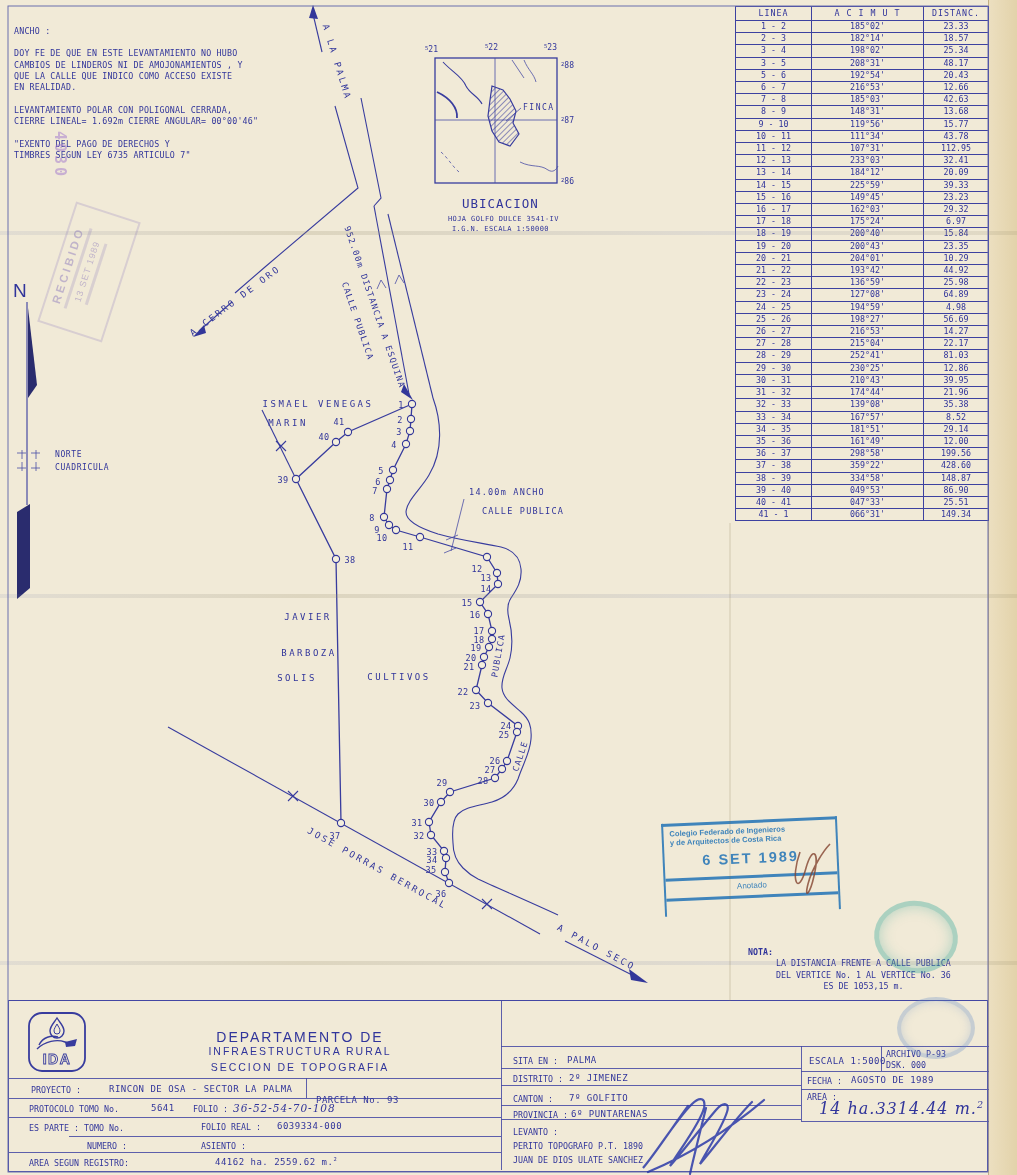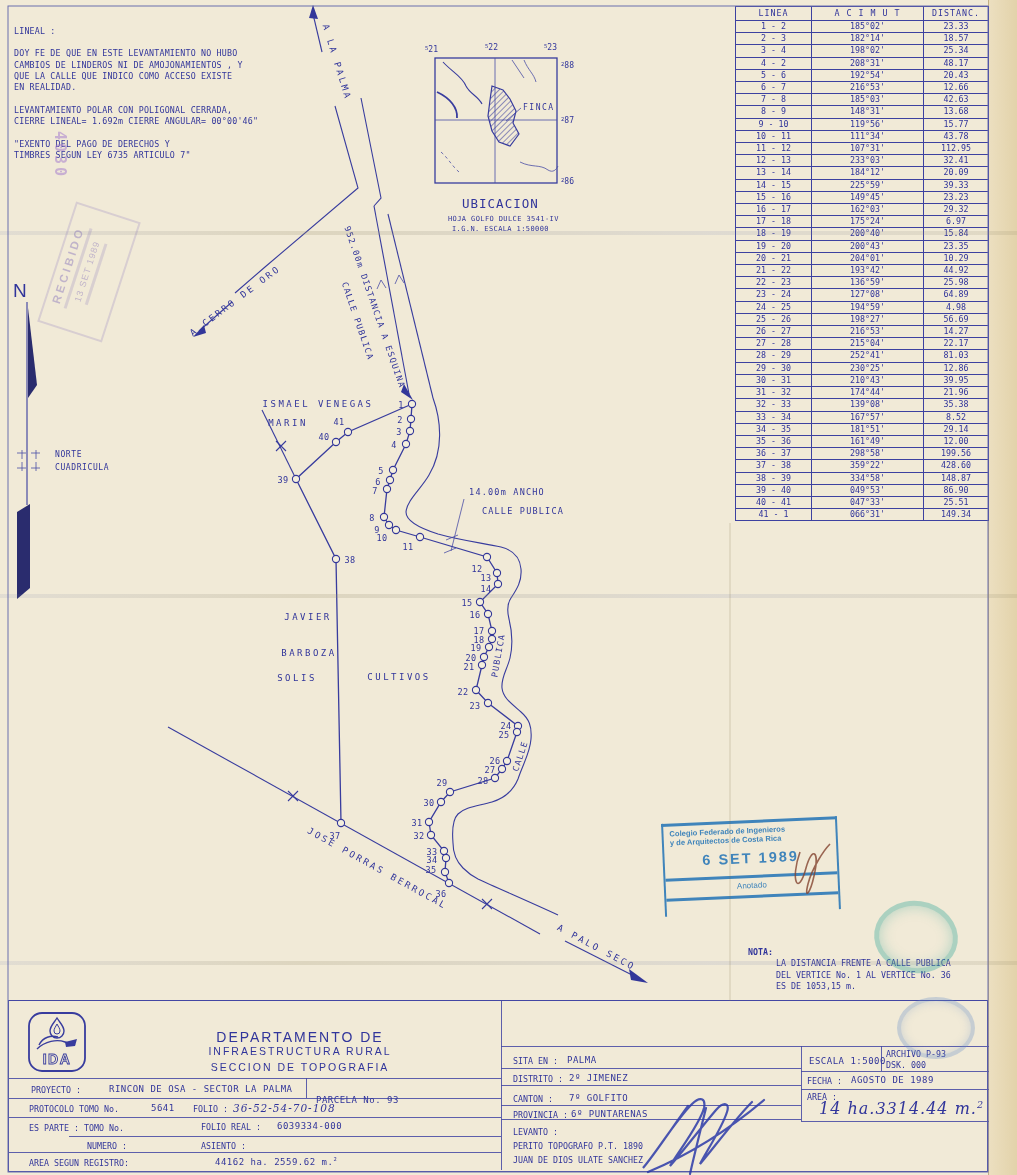--- a/index.html
+++ b/index.html
@@ -32,21 +32,21 @@
   .stable{position:absolute;left:735px;top:6px;width:253px;z-index:2;border-collapse:collapse;table-layout:fixed;}
   .stable th,.stable td{border:1px solid #3d41a0;font-family:"DejaVu Sans Mono",monospace;
       font-size:8.3px;color:#2f339b;text-align:center;padding:0;height:11.2px;line-height:11.2px;
       overflow:hidden;white-space:nowrap;font-weight:normal;}
   .stable th{height:13px;line-height:13px;letter-spacing:1px;}
   
   
   .fnote{z-index:2;font-size:8.3px;}
   .fn-title{position:absolute;left:748px;top:947px;font-weight:bold;}
   .fn-lines{position:absolute;left:776px;top:958px;}
-  .fn-line{min-height:11.5px;line-height:11.5px;white-space:nowrap;}
+  .fn-line{min-height:11.5px;line-height:11.5px;white-space:nowrap;text-align:center;}
   
   .stampC{left:663px;top:820px;width:172px;height:90px;z-index:3;transform:rotate(-2.5deg);
       color:#2d7ab8;font-family:"Liberation Sans",sans-serif;border-left:2px solid #2d7ab8;
       border-right:2px solid #2d7ab8;border-top:3px solid #2d7ab8;opacity:.9;}
   .stampC .l1{position:absolute;left:6px;top:3px;font-size:7.6px;font-weight:bold;white-space:nowrap;}
   .stampC .l2{position:absolute;left:6px;top:12px;font-size:7.6px;font-weight:bold;white-space:nowrap;}
   .stampC .dt{position:absolute;left:0;top:27px;width:100%;text-align:center;font-size:14.5px;
       font-weight:bold;letter-spacing:2px;}
   .stampC .bar1{position:absolute;left:0;top:52px;width:100%;height:3px;background:#2d7ab8;}
   .stampC .an{position:absolute;left:0;top:58px;width:100%;text-align:center;font-size:8px;}
@@ -91,21 +91,21 @@
 
 <div class="sheet">
 
   <div class="abs strip"></div>
   <div class="abs creaseH" style="top:231px"></div>
   <div class="abs creaseH" style="top:594px"></div>
   <div class="abs creaseH" style="top:961px"></div>
   <div class="abs creaseV"></div>
 
   <div class="abs notes">
-    <div class="notes-title">LINEAL :</div>
+    <div class="notes-title">ANCHO :</div>
     <div>
         <div class="note-line">DOY FE DE QUE EN ESTE LEVANTAMIENTO NO HUBO</div>
         <div class="note-line">CAMBIOS DE LINDEROS NI DE AMOJONAMIENTOS , Y</div>
         <div class="note-line">QUE LA CALLE QUE INDICO COMO ACCESO EXISTE</div>
         <div class="note-line">EN REALIDAD.</div>
         <div class="note-line"></div>
         <div class="note-line">LEVANTAMIENTO POLAR CON POLIGONAL CERRADA,</div>
         <div class="note-line">CIERRE LINEAL= 1.692m CIERRE ANGULAR= 00°00'46"</div>
         <div class="note-line"></div>
         <div class="note-line">"EXENTO DEL PAGO DE DERECHOS Y</div>
@@ -144,21 +144,21 @@
           <td>2 - 3</td>
           <td>182°14'</td>
           <td>18.57</td>
         </tr>
         <tr>
           <td>3 - 4</td>
           <td>198°02'</td>
           <td>25.34</td>
         </tr>
         <tr>
-          <td>4 - 2</td>
+          <td>3 - 5</td>
           <td>208°31'</td>
           <td>48.17</td>
         </tr>
         <tr>
           <td>5 - 6</td>
           <td>192°54'</td>
           <td>20.43</td>
         </tr>
         <tr>
           <td>6 - 7</td>

